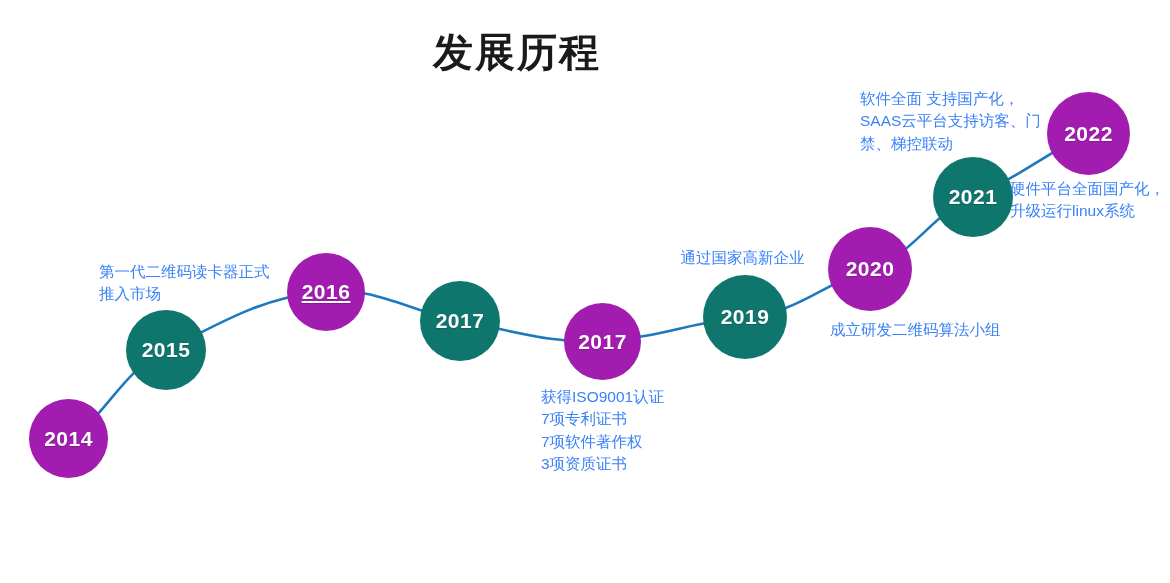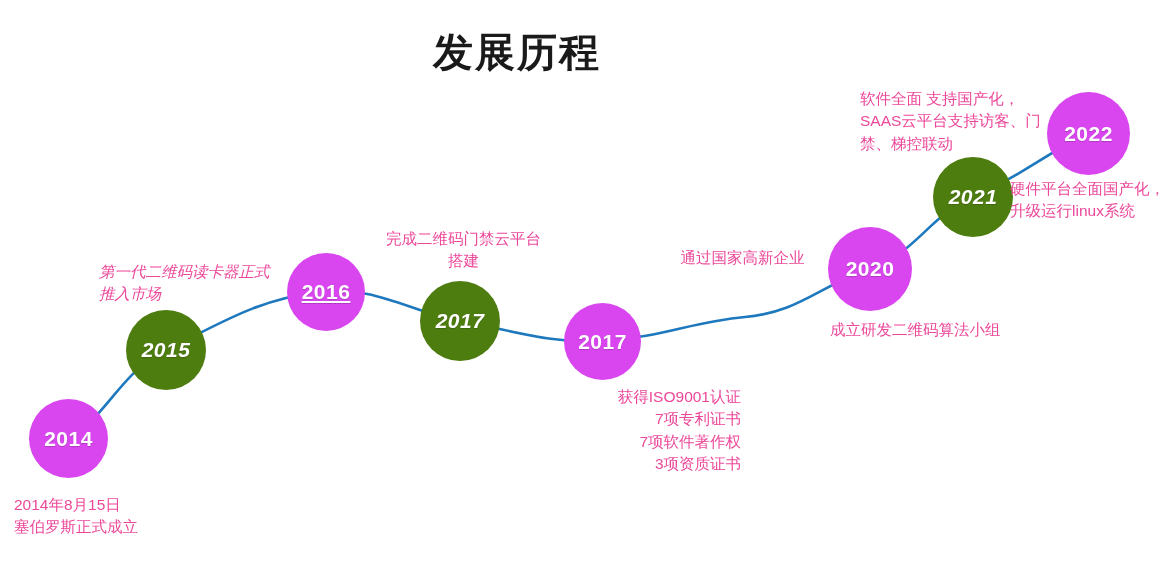--- a/index.html
+++ b/index.html
@@ -42,48 +42,48 @@
     border-radius: 50%;
     display: flex;
     align-items: center;
     justify-content: center;
     color: #ffffff;
     font-weight: bold;
     font-size: 21px;
     letter-spacing: 0.5px;
     text-shadow: 0 1px 1px rgba(0,0,0,0.18);
   }
-  .node.blue  { background: #d946ef; }
-  .node.yellow{ background: #4d7c0f; font-style: italic; }
+  .node.blue  { background: #a21caf; }
+  .node.yellow{ background: #0f766e; }
   .caption {
     position: absolute;
     font-size: 15.5px;
     line-height: 1.45;
-    color: #ec4899;
+    color: #3b82f6;
     white-space: pre-line;
   }
   .caption.center { text-align: center; }
   .caption.left   { text-align: left; }
 
   
   #n2014 { left: 29px;   top: 399px; width: 79px;  height: 79px; }
   #n2015 { left: 126px;  top: 310px; width: 80px;  height: 80px; }
   #n2016 { left: 287px;  top: 253px; width: 78px;  height: 78px; text-decoration: underline; }
   #n2017 { left: 420px;  top: 281px; width: 80px;  height: 80px; }
   #n2018 { left: 564px;  top: 303px; width: 77px;  height: 77px; }
   #n2019 { left: 703px;  top: 275px; width: 84px;  height: 84px; }
   #n2020 { left: 828px;  top: 227px; width: 84px;  height: 84px; }
   #n2021 { left: 933px;  top: 157px; width: 80px;  height: 80px; }
   #n2022 { left: 1047px; top: 92px;  width: 83px;  height: 83px; }
 
   #c2014 { left: 14px;  top: 494px; width: 210px; }
-  #c2015 { left: 99px;  top: 261px; width: 175px; font-style: italic; }
+  #c2015 { left: 99px;  top: 261px; width: 175px; }
   #c2016 { left: 249px; top: 340px; width: 165px; }
   #c2017 { left: 381px; top: 228px; width: 165px; }
-  #c2018 { left: 541px; top: 386px; width: 200px; text-align: right; }
+  #c2018 { left: 541px; top: 386px; width: 200px; }
   #c2019 { left: 655px; top: 247px; width: 175px; }
   #c2020 { left: 830px; top: 319px; width: 175px; }
   #c2021 { left: 860px; top: 88px;  width: 185px; }
   #c2022 { left: 1010px;top: 178px; width: 160px; }
 </style>
 </head>
 <body>
 
 <div id="stage">
 
@@ -98,28 +98,26 @@
              C800,312 820,285 870,269
              C915,254 930,215 973,197
              C1020,177 1048,152 1089,133" fill="none" stroke="#1E78BE" stroke-width="2.6" stroke-linecap="round"></path>
   </svg>
 
   <div class="node blue" id="n2014">2014</div>
   <div class="node yellow" id="n2015">2015</div>
   <div class="node blue" id="n2016">2016</div>
   <div class="node yellow" id="n2017">2017</div>
   <div class="node blue" id="n2018">2017</div>
+  <div class="node yellow" id="n2019">2019</div>
   <div class="node blue" id="n2020">2020</div>
   <div class="node yellow" id="n2021">2021</div>
   <div class="node blue" id="n2022">2022</div>
 
-  <div class="caption left" id="c2014">2014年8月15日
-塞伯罗斯正式成立</div>
   <div class="caption left" id="c2015">第一代二维码读卡器正式推入市场</div>
-  <div class="caption center" id="c2017">完成二维码门禁云平台搭建</div>
   <div class="caption left" id="c2018">获得ISO9001认证
 7项专利证书
 7项软件著作权
 3项资质证书</div>
   <div class="caption center" id="c2019">通过国家高新企业</div>
   <div class="caption left" id="c2020">成立研发二维码算法小组</div>
   <div class="caption left" id="c2021">软件全面 支持国产化，SAAS云平台支持访客、门禁、梯控联动</div>
   <div class="caption left" id="c2022">硬件平台全面国产化，升级运行linux系统</div>
 
 </div>

